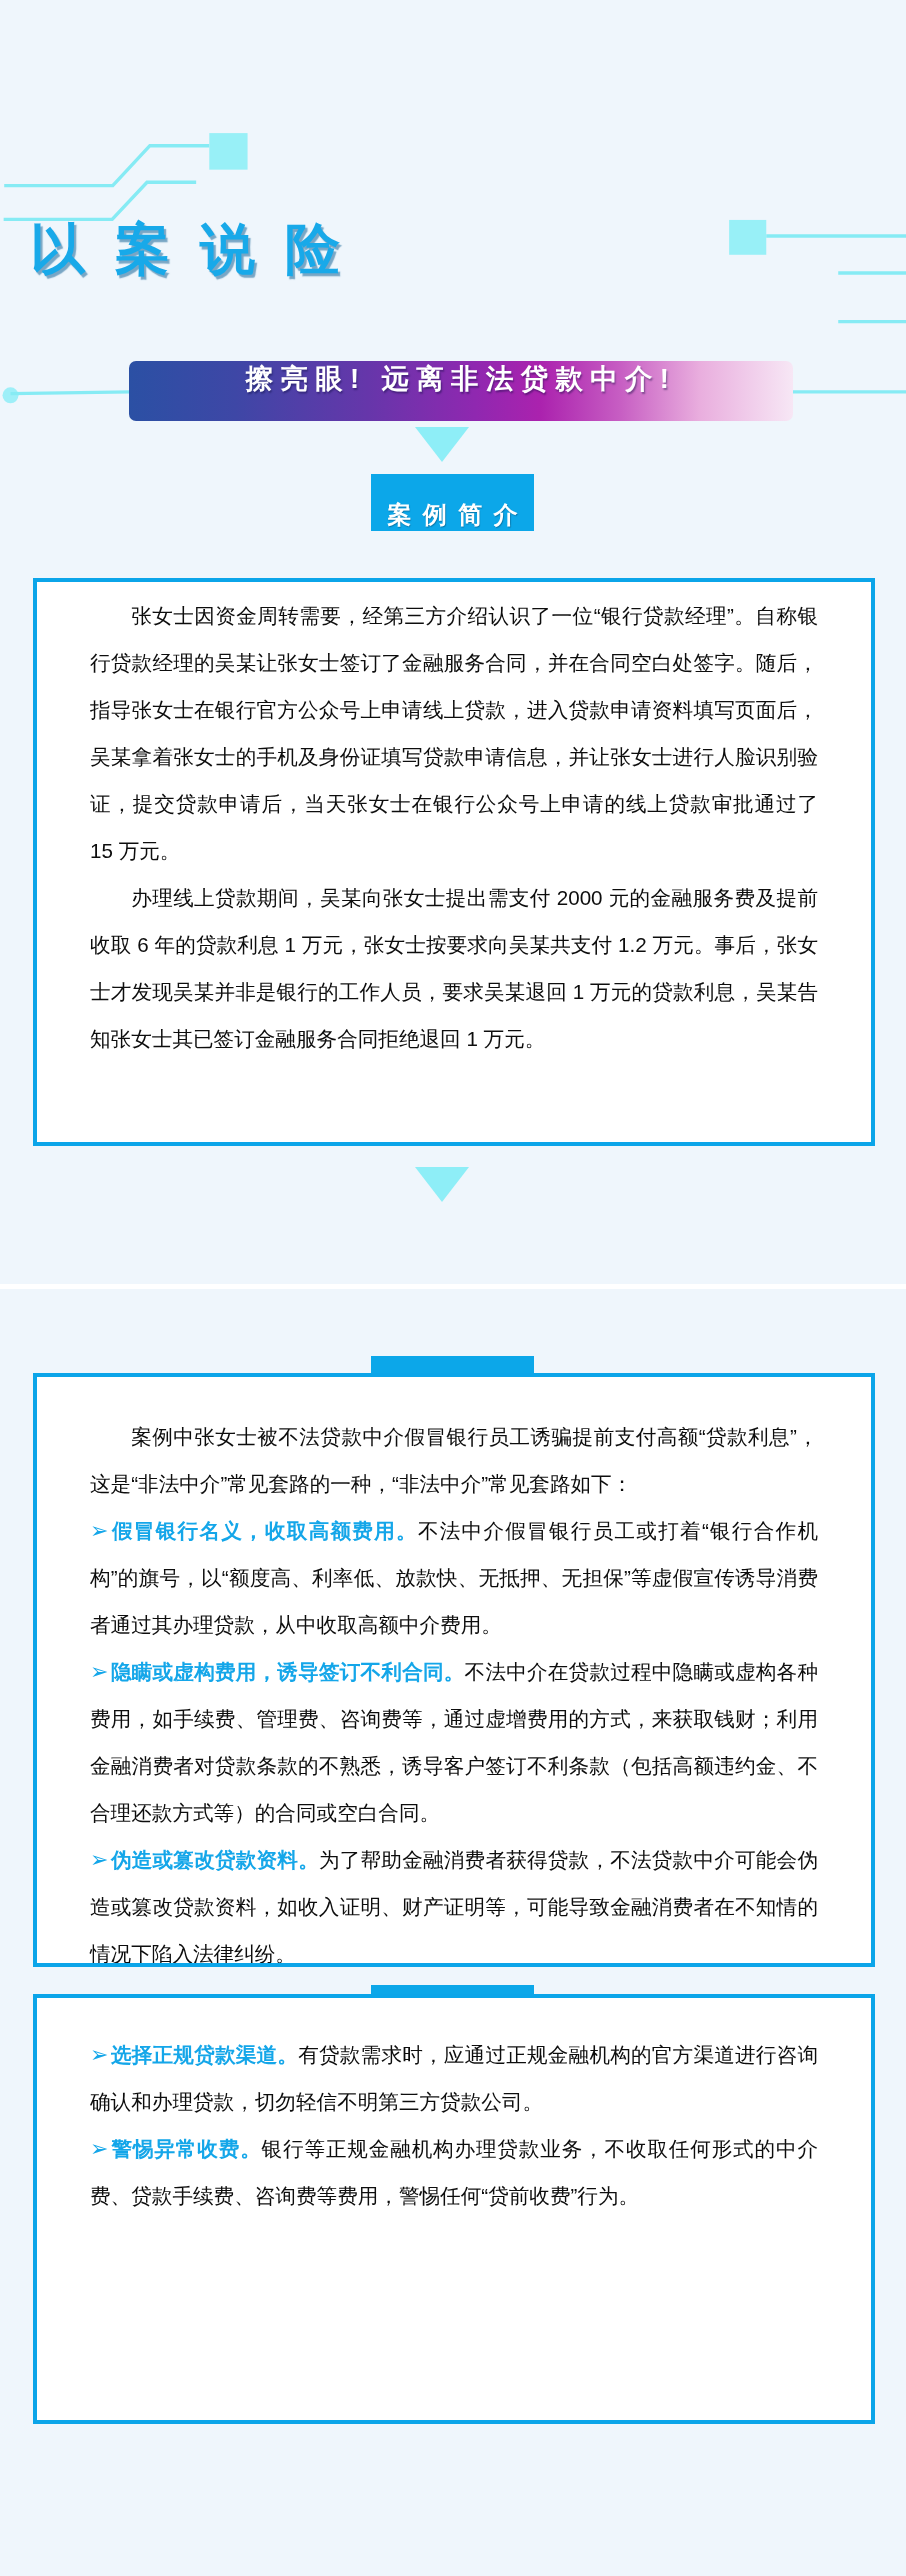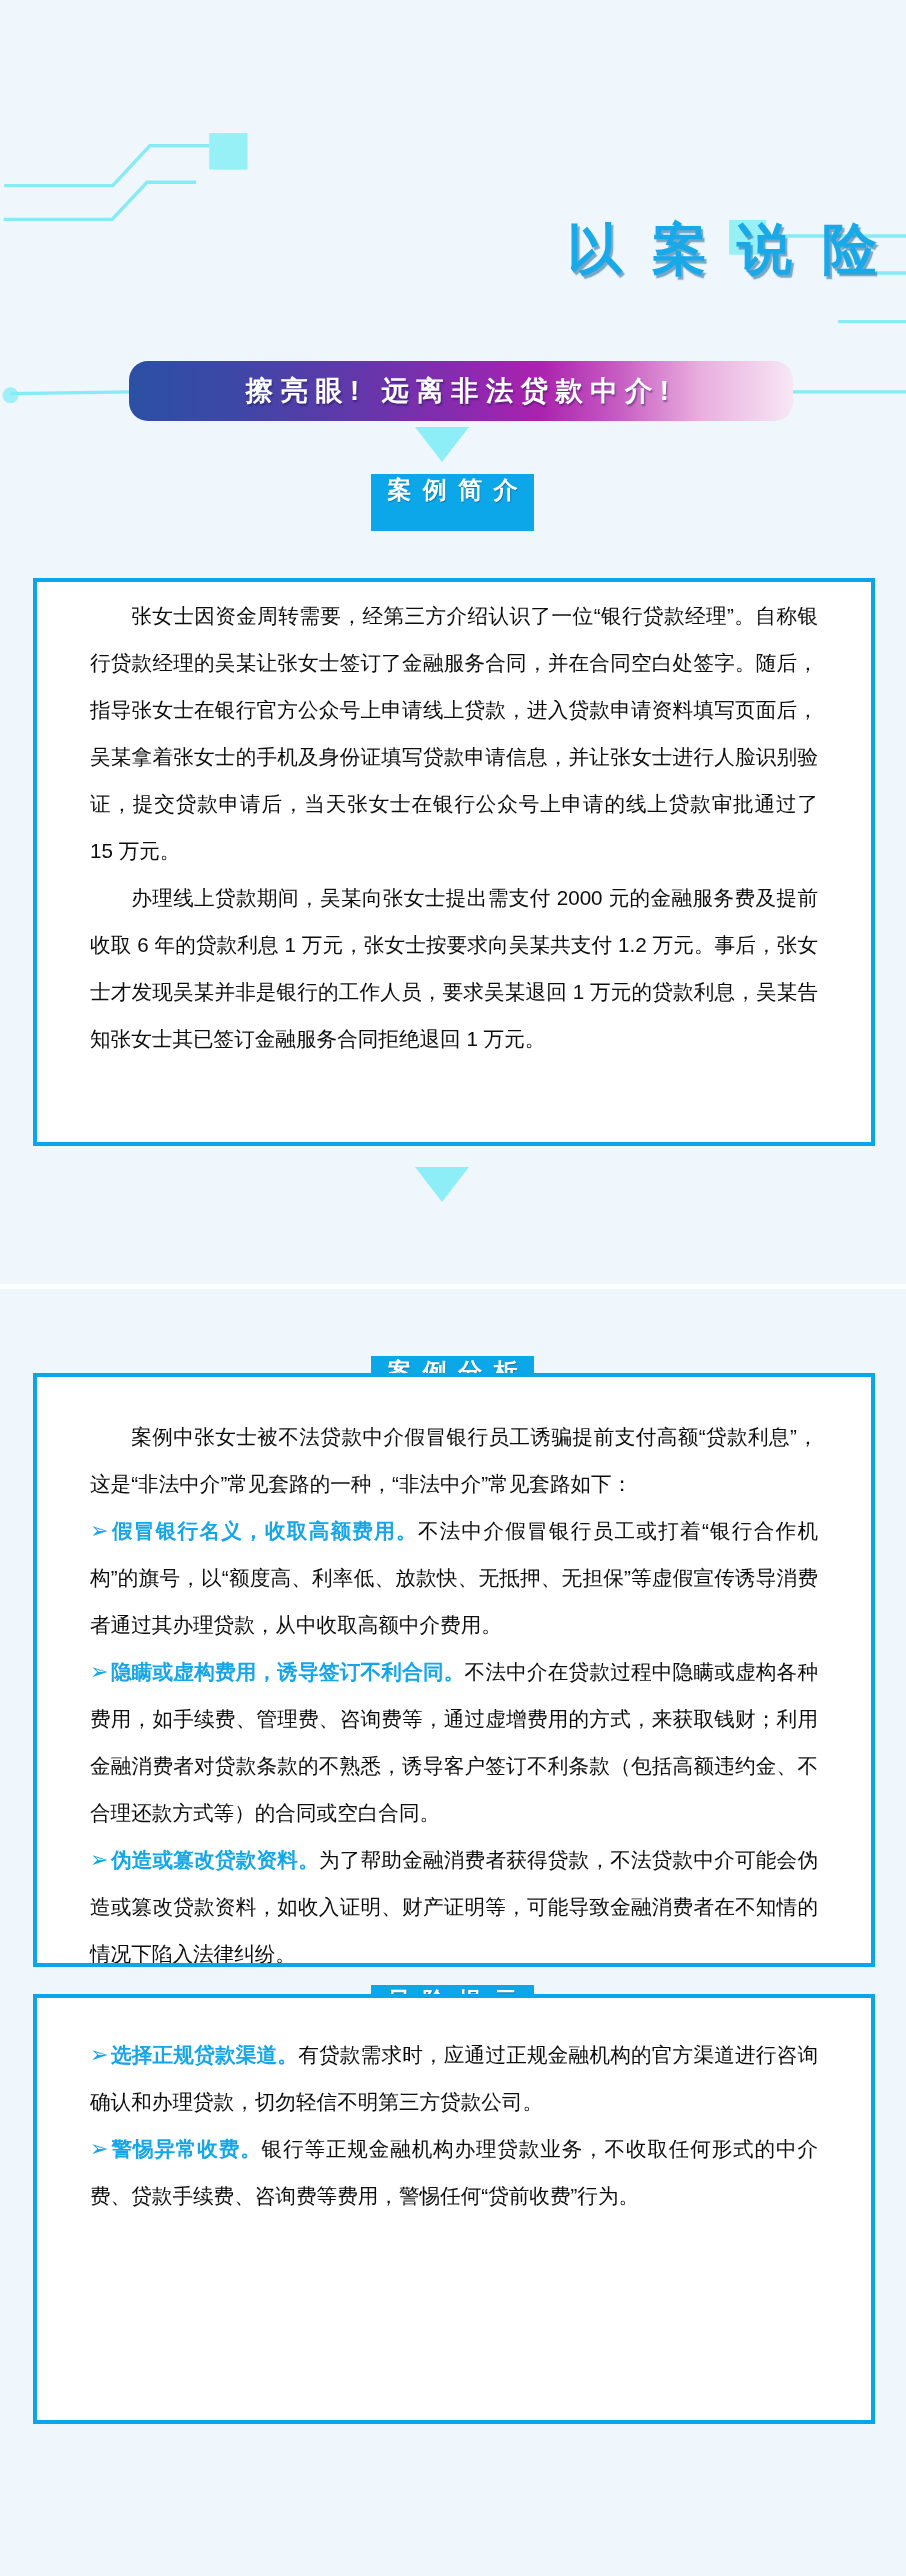--- a/index.html
+++ b/index.html
@@ -12,46 +12,46 @@
     font-family:"Liberation Sans","DejaVu Sans",sans-serif;
     background:#ffffff;
   }
   .page{
     position:relative;width:907px;height:2576px;
     background:var(--bg);overflow:hidden;
   }
   .deco-svg{position:absolute;left:0;top:0;z-index:0;}
   .page-title{
     position:absolute;left:0;top:213px;width:907px;
-    text-align:right;font-size:55px;font-weight:900;color:var(--title);
+    text-align:left;font-size:55px;font-weight:900;color:var(--title);
     letter-spacing:30px;text-indent:30px;
     text-shadow:2.3px 2.9px 1.1px rgba(21,101,152,.55);
     z-index:2;white-space:nowrap;
   }
   .banner{
     position:absolute;left:129px;top:361px;width:664px;height:60px;
-    border-radius:19px;z-index:2;
+    border-radius:7px;z-index:2;
     background:linear-gradient(90deg,#2b50a4 0%,#3e47a6 16%,#6636aa 36%,#8f28b0 52%,#ab22ae 62%,#c75ec3 74%,#e9aede 86%,#f7e7f5 100%);
-    display:flex;align-items:center;justify-content:center;
+    display:flex;justify-content:center;
   }
   .banner-text{
     color:#ffffff;font-size:27.4px;font-weight:800;letter-spacing:7.4px;
     text-shadow:1.1px 1.7px 1.7px rgba(10,10,60,.4);white-space:nowrap;
   }
   .down-arrow{
     position:absolute;width:0;height:0;z-index:2;
     border-left:27.4px solid transparent;border-right:27.4px solid transparent;
     border-top:35px solid var(--arrow);
   }
   .arrow-1{left:415px;top:427px;}
   .arrow-2{left:415px;top:1167px;}
   .section-btn{
     position:absolute;left:371px;width:163px;height:57px;
     background:var(--btn);z-index:2;
-    display:flex;align-items:flex-start;justify-content:center;
+    display:flex;align-items:flex-end;justify-content:center;
   }
   .section-btn span{
     color:#ffffff;font-size:24px;font-weight:800;letter-spacing:11.4px;text-indent:11.4px;
     text-shadow:0.6px 1.1px 1.1px rgba(0,60,95,.45);white-space:nowrap;
   }
   .btn-intro{top:474px;}
   .btn-analysis{top:1356px;}
   .btn-tips{top:1985px;}
   .content-box{
     position:absolute;left:33px;width:842px;

